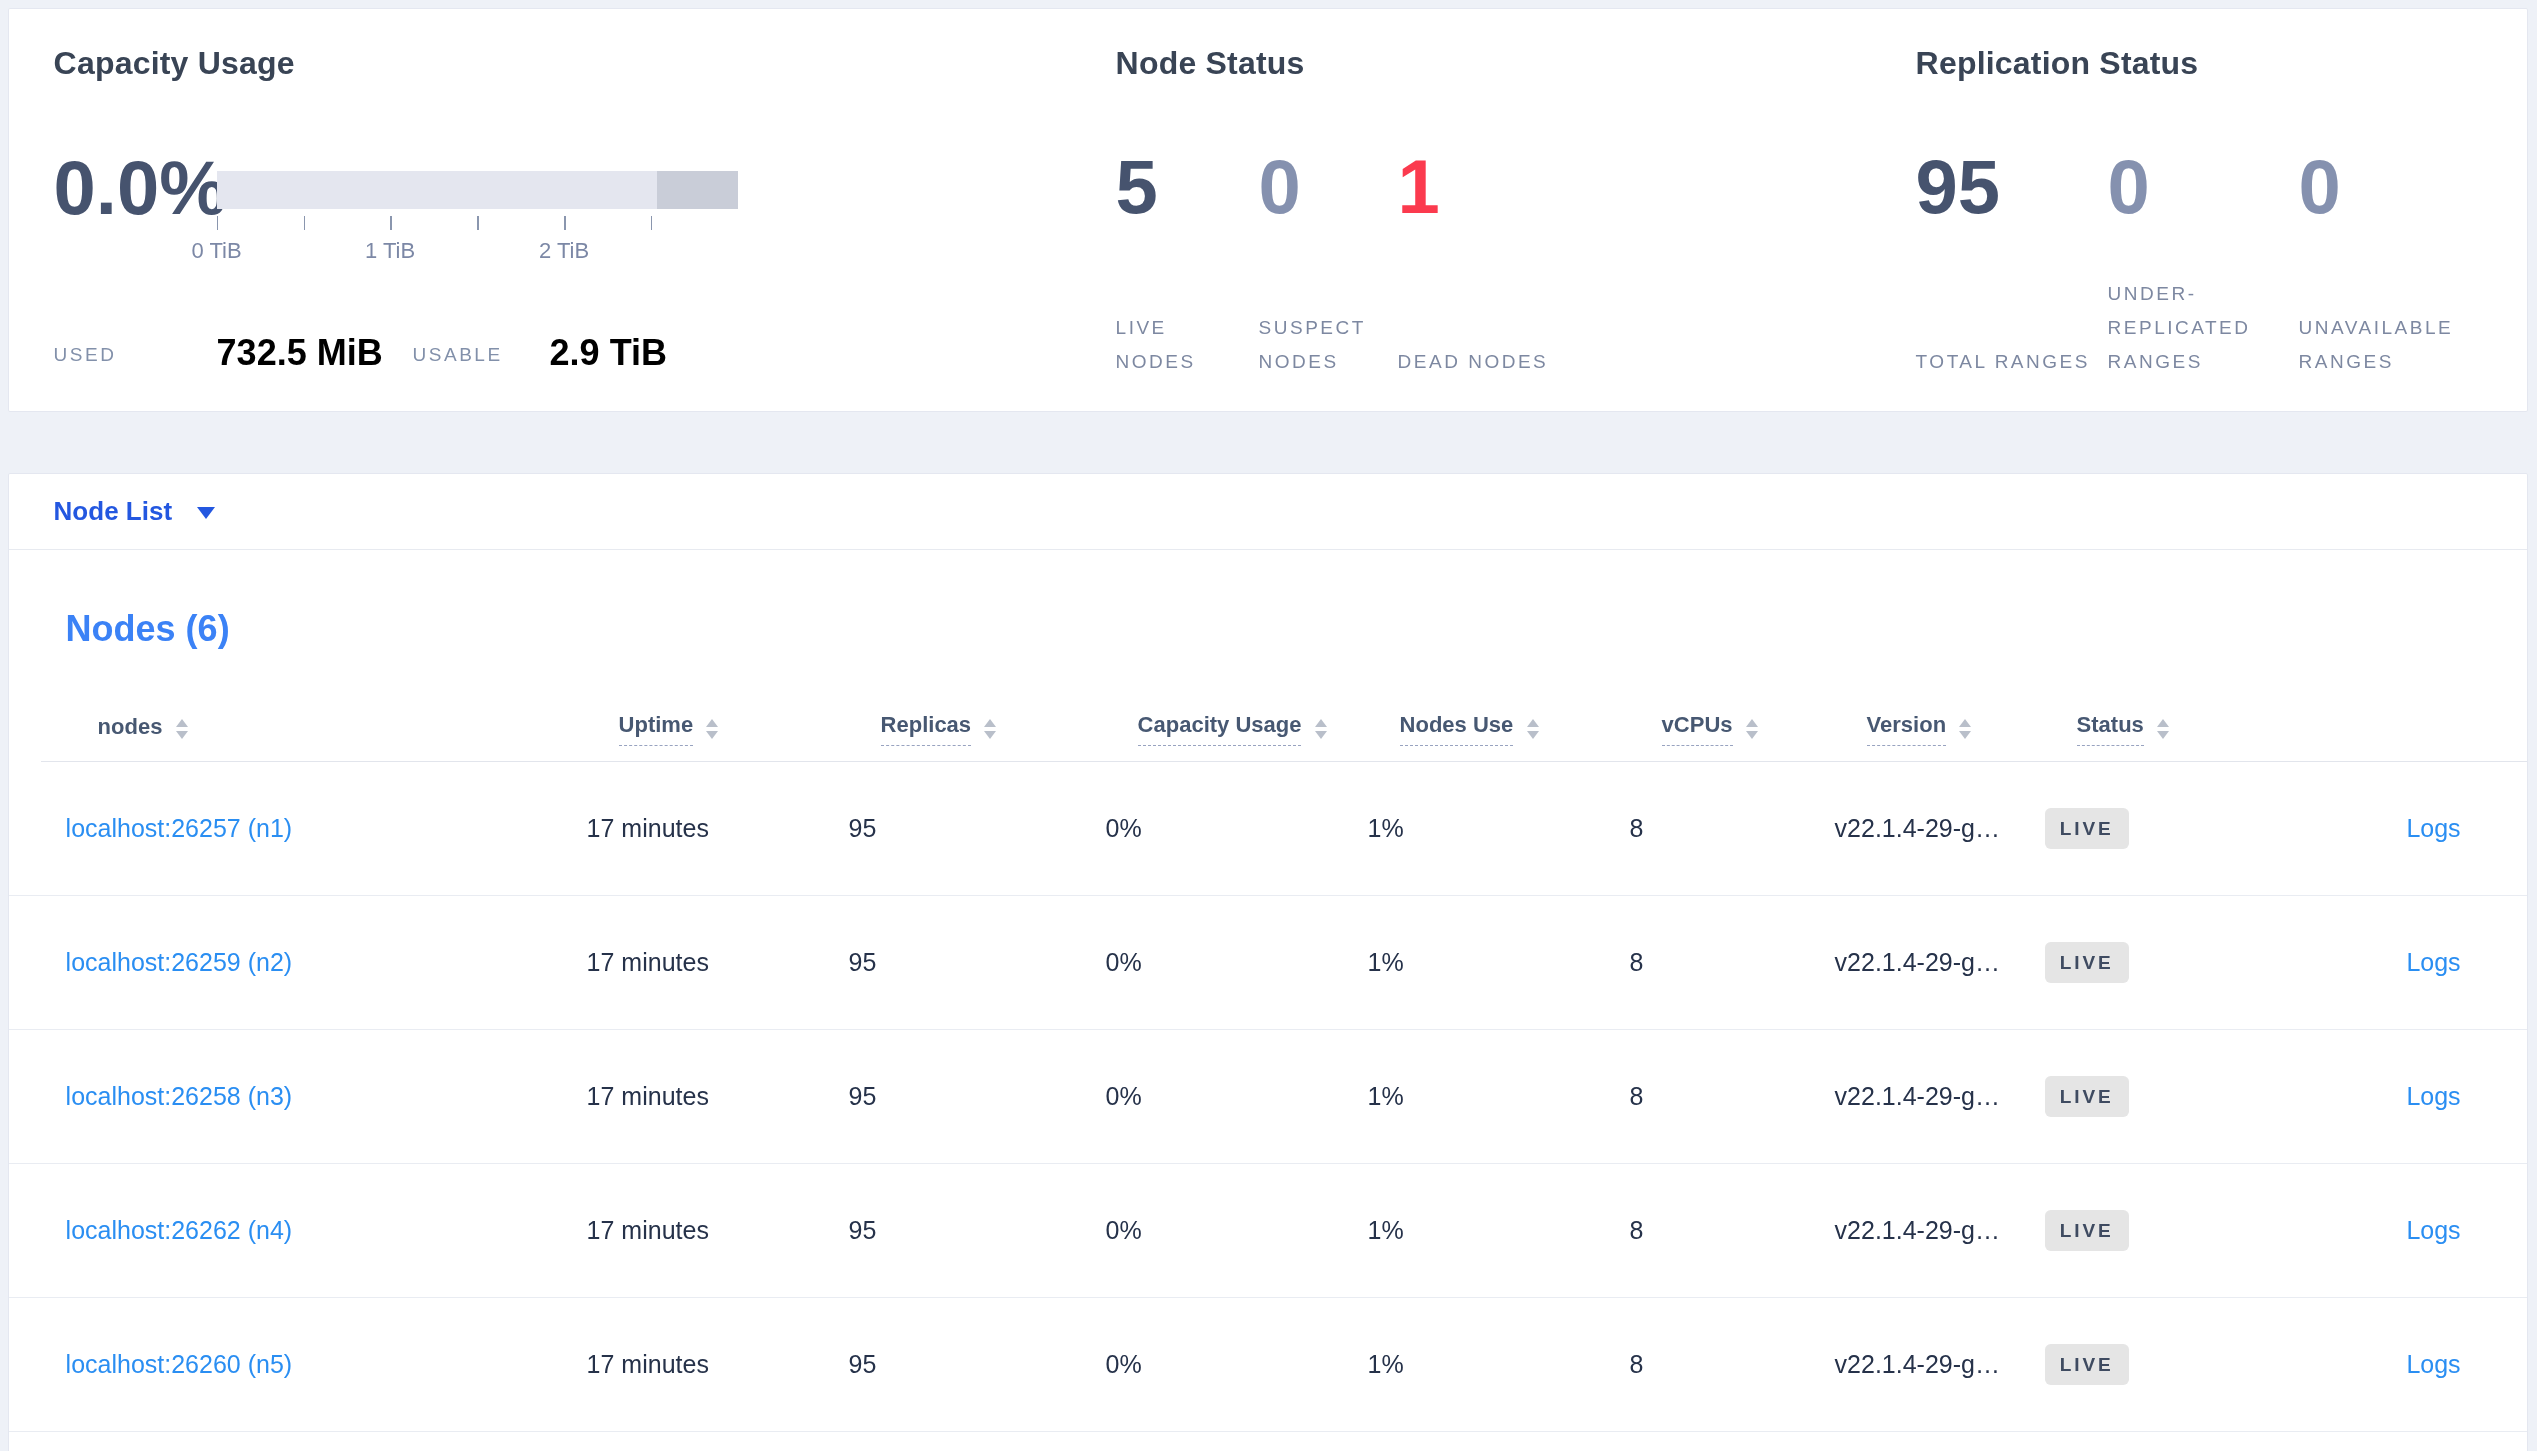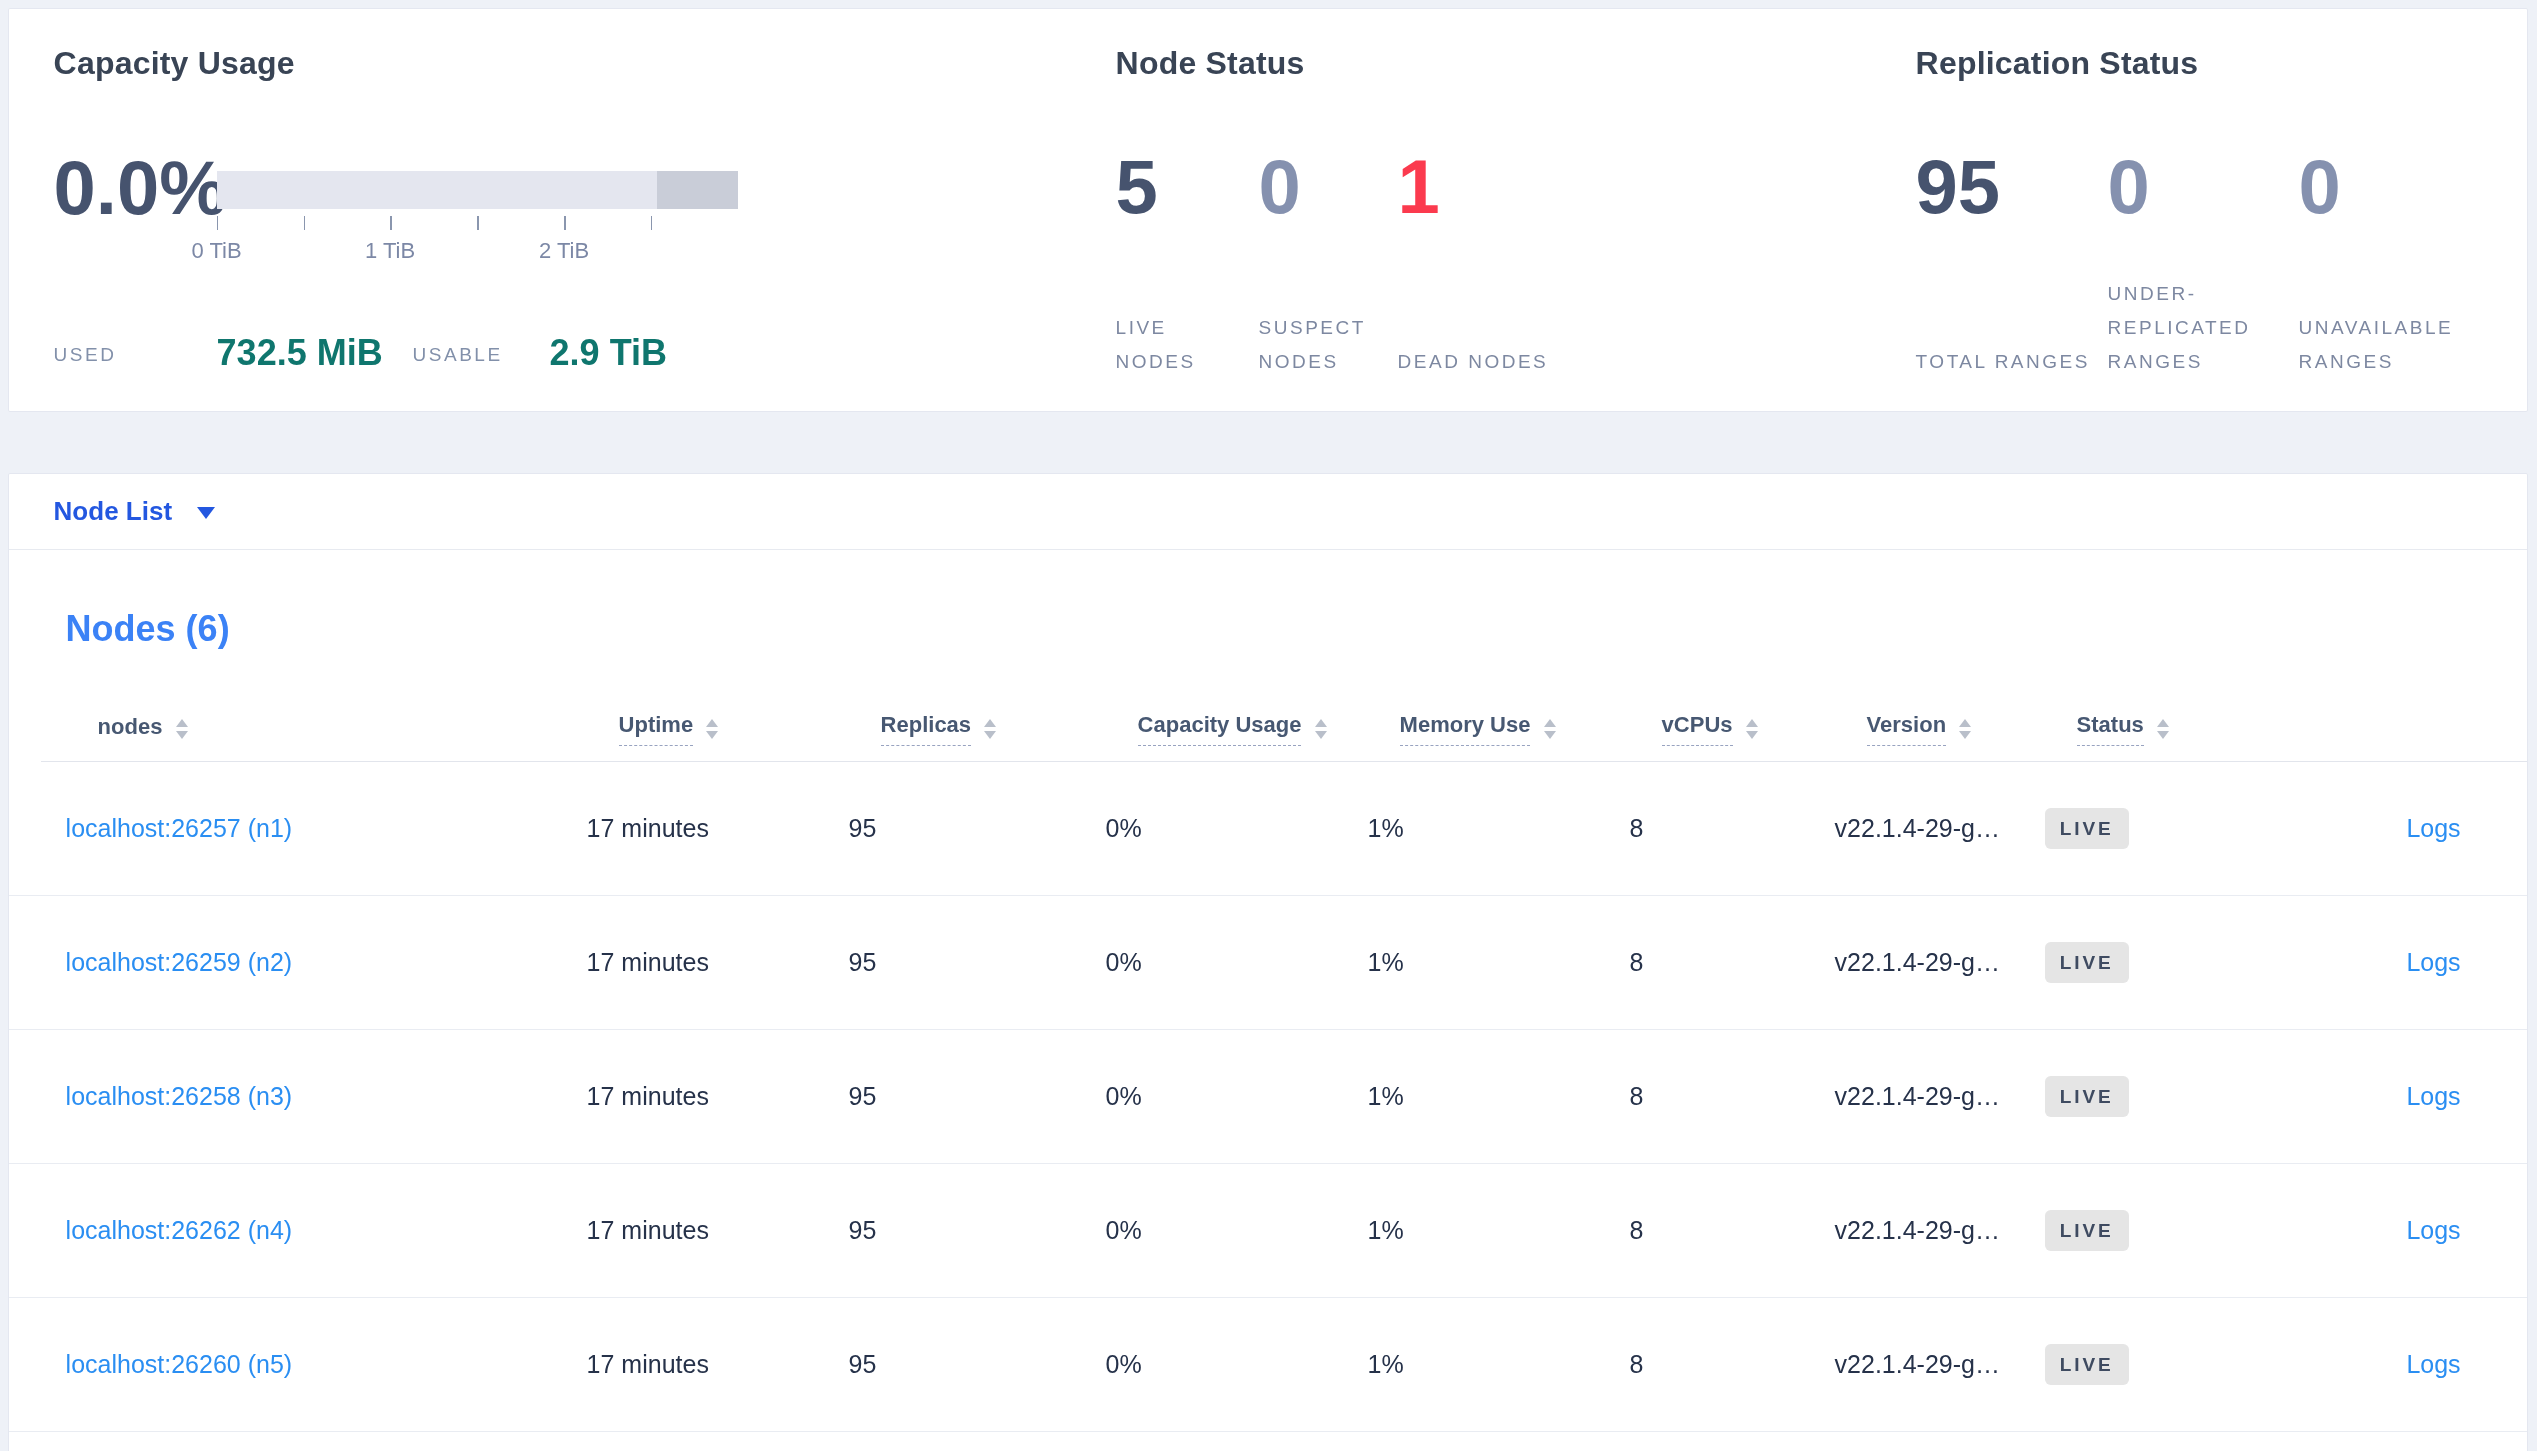--- a/index.html
+++ b/index.html
@@ -43,21 +43,21 @@
     position: absolute; top: 29px; width: 114px; margin-left: -57px; text-align: center;
     font-size: 22px; color: #7c88a6;
   }
   .cap-summary { position: absolute; left: 0; top: 322px; width: 953px; height: 48px; }
   .cap-summary .lbl {
     position: absolute; top: 13.3px;
     font-size: 19px; letter-spacing: 2.5px; color: #8290aa;
   }
   .cap-summary .val {
     position: absolute; top: 1.9px;
-    font-size: 36px; font-weight: 600; color: #0f766e;
+    font-size: 36px; font-weight: 600; color: #000000;
   }
   .lbl-used { left: 0; }
   .val-used { left: 163px; }
   .lbl-usable { left: 359px; }
   .val-usable { left: 496px; }
 
   .stats { position: absolute; top: 138px; left: 0; display: flex; }
   .stat { position: relative; height: 233px; }
   .stat .num { font-size: 76px; font-weight: 700; line-height: 1.05; }
   .num-dark { color: #46536e; }
@@ -213,21 +213,21 @@
           </span>
         </div>
         <div class="th">
           <span class="th-label tip">Capacity Usage</span>
           <span class="sort">
             <i class="up"></i>
             <i class="dn"></i>
           </span>
         </div>
         <div class="th">
-          <span class="th-label tip">Memory Use</span>
+          <span class="th-label tip">Nodes Use</span>
           <span class="sort">
             <i class="up"></i>
             <i class="dn"></i>
           </span>
         </div>
         <div class="th">
           <span class="th-label tip">vCPUs</span>
           <span class="sort">
             <i class="up"></i>
             <i class="dn"></i>

